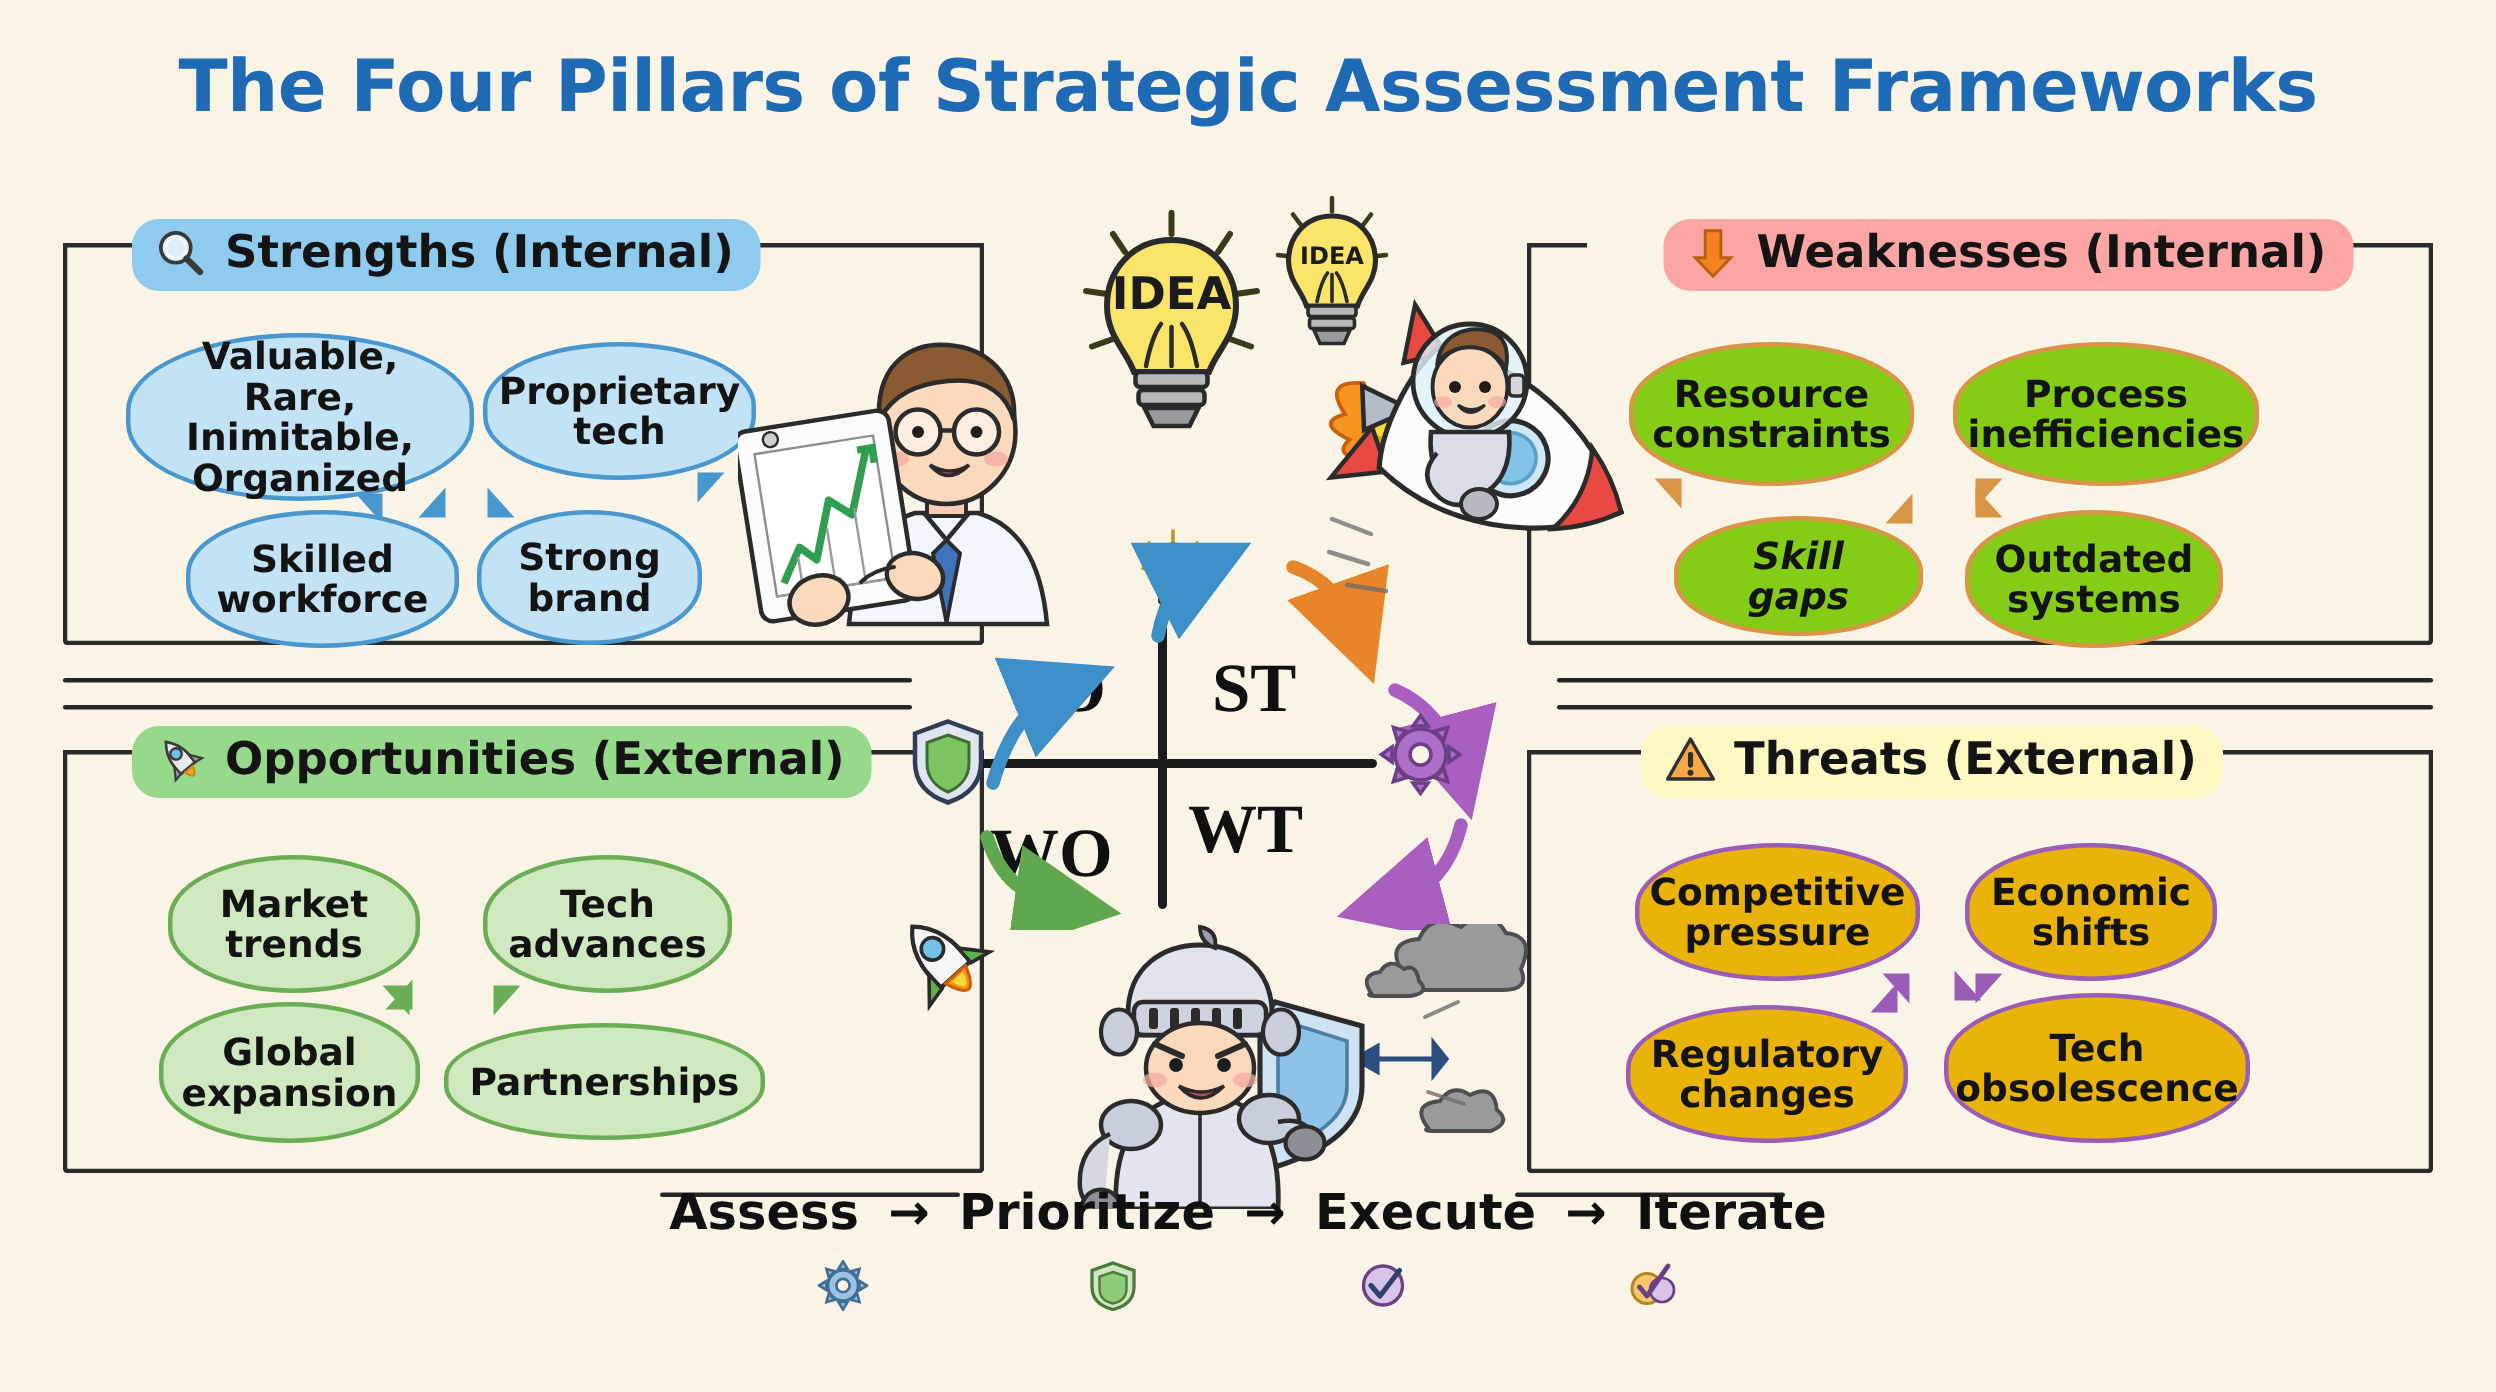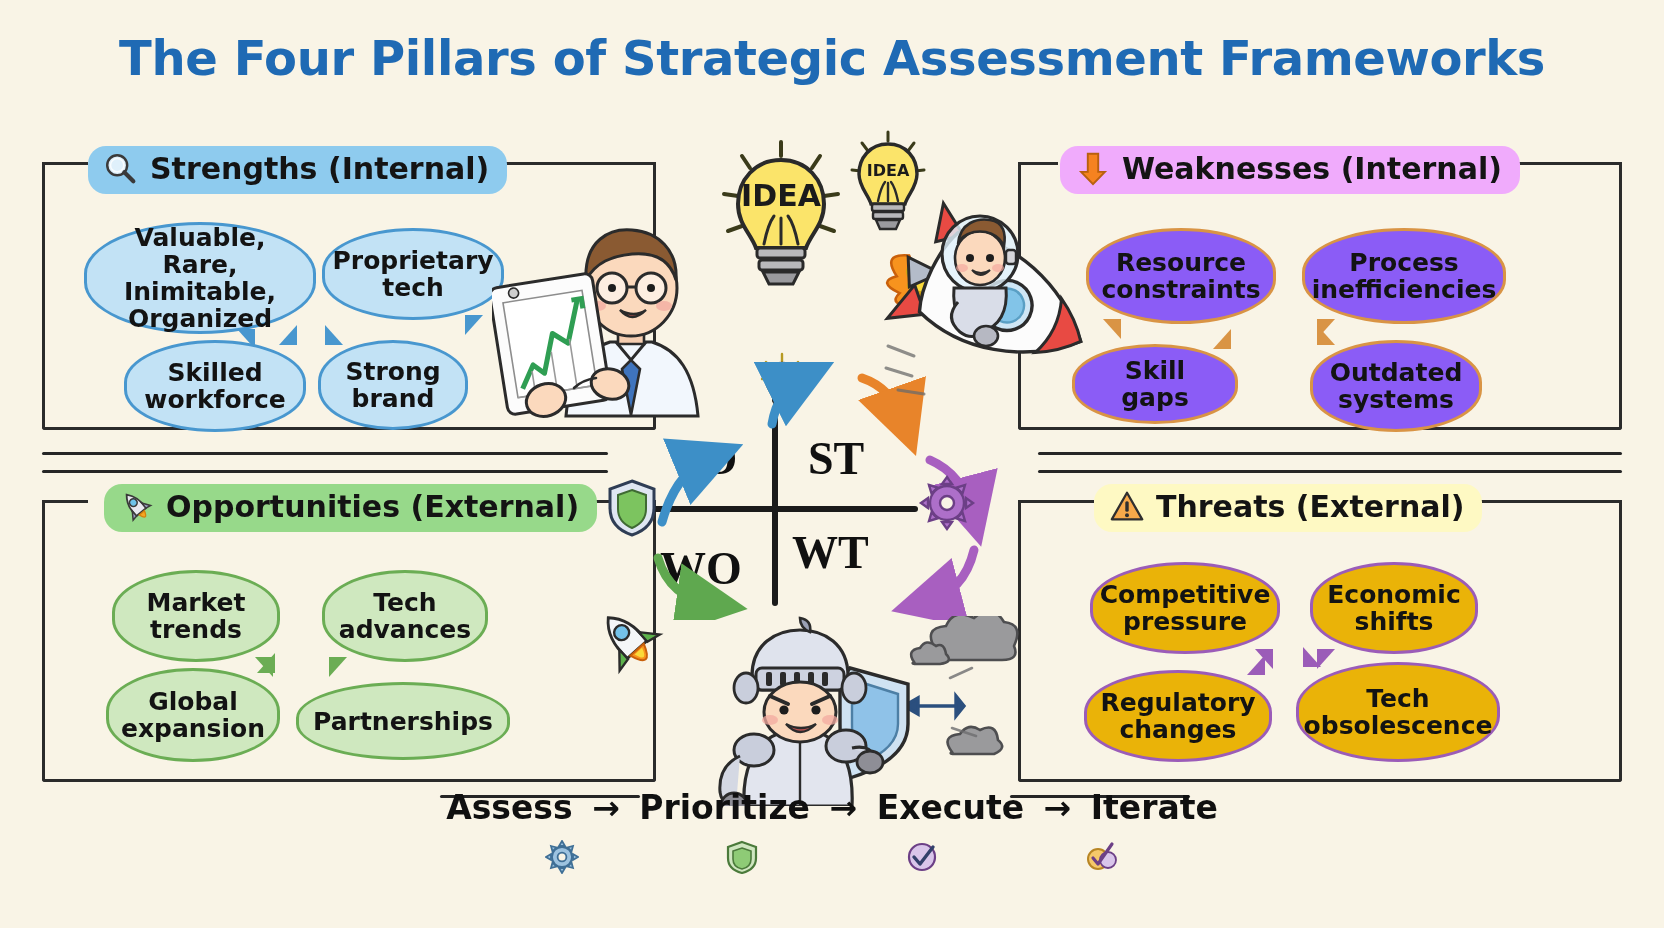--- a/index.html
+++ b/index.html
@@ -50,43 +50,43 @@
     position:absolute;
     display:flex;align-items:center;gap:10px;
     padding:4px 18px 6px 14px;
     border-radius:18px;
     font-size:30px;font-weight:bold;color:#141414;
     white-space:nowrap;
     font-family:"DejaVu Sans", sans-serif;
   }
   .qhead .htxt{line-height:1;}
   .qhead.s{left:88px;  top:146px; background:#8ecbee;}
-  .qhead.w{left:1060px;top:146px; background:#f0abfc;}
-  .qhead.o{left:104px;  top:484px; background:#97d98a;}
+  .qhead.w{left:1109px;top:146px; background:#fca5a5;}
+  .qhead.o{left:88px;  top:484px; background:#97d98a;}
   .qhead.t{left:1094px;top:484px; background:#fef9c3;}
 
   .hicon{width:38px;height:38px;flex:0 0 38px;display:block;}
 
   
   .bub{
     position:absolute;
     display:flex;align-items:center;justify-content:center;
     text-align:center;
     border-radius:50%/46%;
     border:3px solid;
     font-size:25px;font-weight:bold;color:#131313;
     line-height:1.08;
     box-sizing:border-box;
     padding:6px 12px;
     font-family:"DejaVu Sans", sans-serif;
   }
   .bub .tail{position:absolute;width:0;height:0;}
 
   .b-blue  {background:#c2e2f5;border-color:#4897cf;}
-  .b-orange{background:#8b5cf6;border-color:#d99445;}
+  .b-orange{background:#84cc16;border-color:#d99445;}
   .b-green {background:#cfe8bf;border-color:#6bad54;}
   .b-purple{background:#eab308;border-color:#9b5cb8;}
 
   
   .tail-br{border-left:18px solid transparent;border-top:20px solid;}
   .tail-bl{border-right:18px solid transparent;border-top:20px solid;}
   .tail-tr{border-left:18px solid transparent;border-bottom:20px solid;}
   .tail-tl{border-right:18px solid transparent;border-bottom:20px solid;}
 
   
@@ -204,21 +204,21 @@
   </div>
 
   <div class="bub b-orange" style="left:1086px;top:228px;width:190px;height:96px;">
     <span>Resource constraints</span>
     <span class="tail tail-br" style="left:14px;bottom:-18px;border-top-color:#d99445;"></span>
   </div>
   <div class="bub b-orange" style="left:1302px;top:228px;width:204px;height:96px;">
     <span>Process inefficiencies</span>
     <span class="tail tail-bl" style="left:12px;bottom:-18px;border-top-color:#d99445;"></span>
   </div>
-  <div class="bub b-orange" style="left:1072px;top:344px;width:166px;height:80px;">
+  <div class="bub b-orange" style="left:1116px;top:344px;width:166px;height:80px;font-style:italic;">
     <span>Skill gaps</span>
     <span class="tail tail-tr" style="right:4px;top:-18px;border-bottom-color:#d99445;"></span>
   </div>
   <div class="bub b-orange" style="left:1310px;top:340px;width:172px;height:92px;">
     <span>Outdated systems</span>
     <span class="tail tail-tl" style="left:4px;top:-18px;border-bottom-color:#d99445;"></span>
   </div>
 
   <div class="bub b-green" style="left:112px;top:570px;width:168px;height:92px;">
     <span>Market trends</span>

